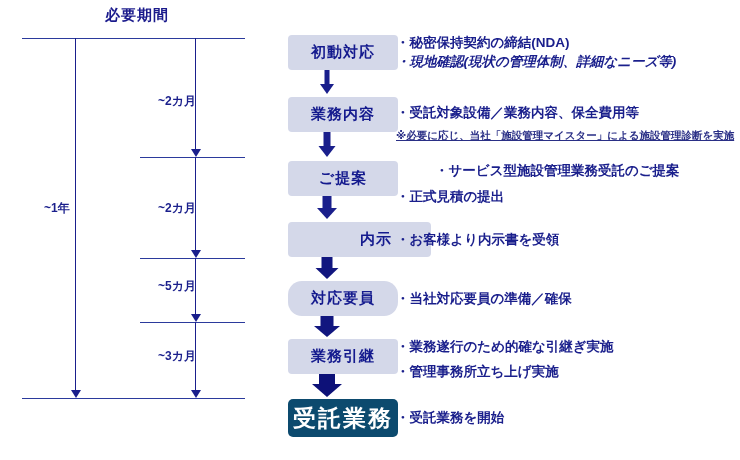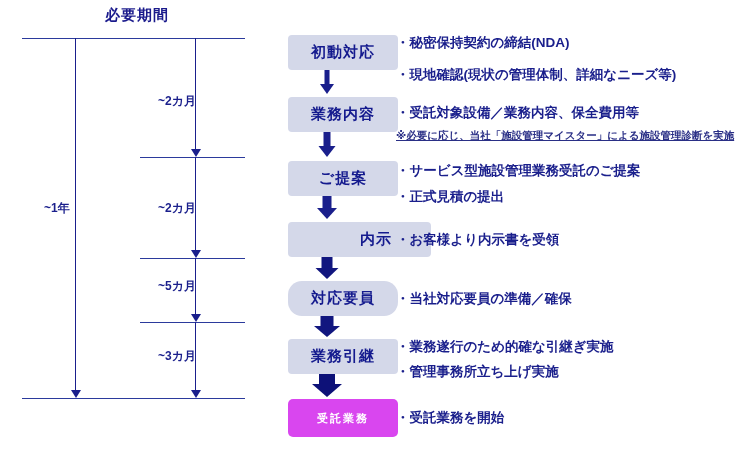--- a/index.html
+++ b/index.html
@@ -32,22 +32,22 @@
   }
 
   
   .pbox{
     position:absolute;left:272px;width:110px;height:35px;
     background:#d4d8e9;border-radius:4px;
     display:flex;align-items:center;justify-content:center;
     font-size:15px;font-weight:bold;color:#141a8e;letter-spacing:1px;margin-left:16px;
   }
   .pbox.final{
-    background:#d946ef;color:#ffffff;height:38px;border-radius:5px;
-    font-size:11px;letter-spacing:2px;
+    background:#0c4a6e;color:#ffffff;height:38px;border-radius:5px;
+    font-size:23px;letter-spacing:2px;
   }
 
   .conn{position:absolute;left:0;top:0;}
 
   
   .desc{
     position:absolute;left:396px;font-size:13.5px;color:#1a1f8c;
     font-weight:bold;white-space:nowrap;letter-spacing:0px;
   }
   .note{
@@ -158,26 +158,26 @@
       <g>
         <rect x="319" y="374" width="16" height="12" fill="#0d1178"></rect>
         <polygon points="312,384 342,384 327,397" fill="#0d1178"></polygon>
       </g>
     </svg>
   </div>
 
   <div>
 
     <div class="desc" style="top:34px;">・秘密保持契約の締結(NDA)</div>
-    <div class="desc" style="top:66px;">・現地確認(現状の管理体制、詳細なニーズ等)</div>
+    <div class="desc" style="top:53px;font-style:italic;">・現地確認(現状の管理体制、詳細なニーズ等)</div>
 
     <div class="desc" style="top:104px;">・受託対象設備／業務内容、保全費用等</div>
     <div class="note" style="top:129px;">※必要に応じ、当社「施設管理マイスター」による施設管理診断を実施</div>
 
-    <div class="desc" style="top:162px;">・サービス型施設管理業務受託のご提案</div>
+    <div class="desc" style="top:162px;margin-left:39px;">・サービス型施設管理業務受託のご提案</div>
     <div class="desc" style="top:188px;">・正式見積の提出</div>
 
     <div class="desc" style="top:231px;">・お客様より内示書を受領</div>
 
     <div class="desc" style="top:290px;">・当社対応要員の準備／確保</div>
 
     <div class="desc" style="top:338px;">・業務遂行のため的確な引継ぎ実施</div>
     <div class="desc" style="top:363px;">・管理事務所立ち上げ実施</div>
 
     <div class="desc" style="top:409px;">・受託業務を開始</div>

